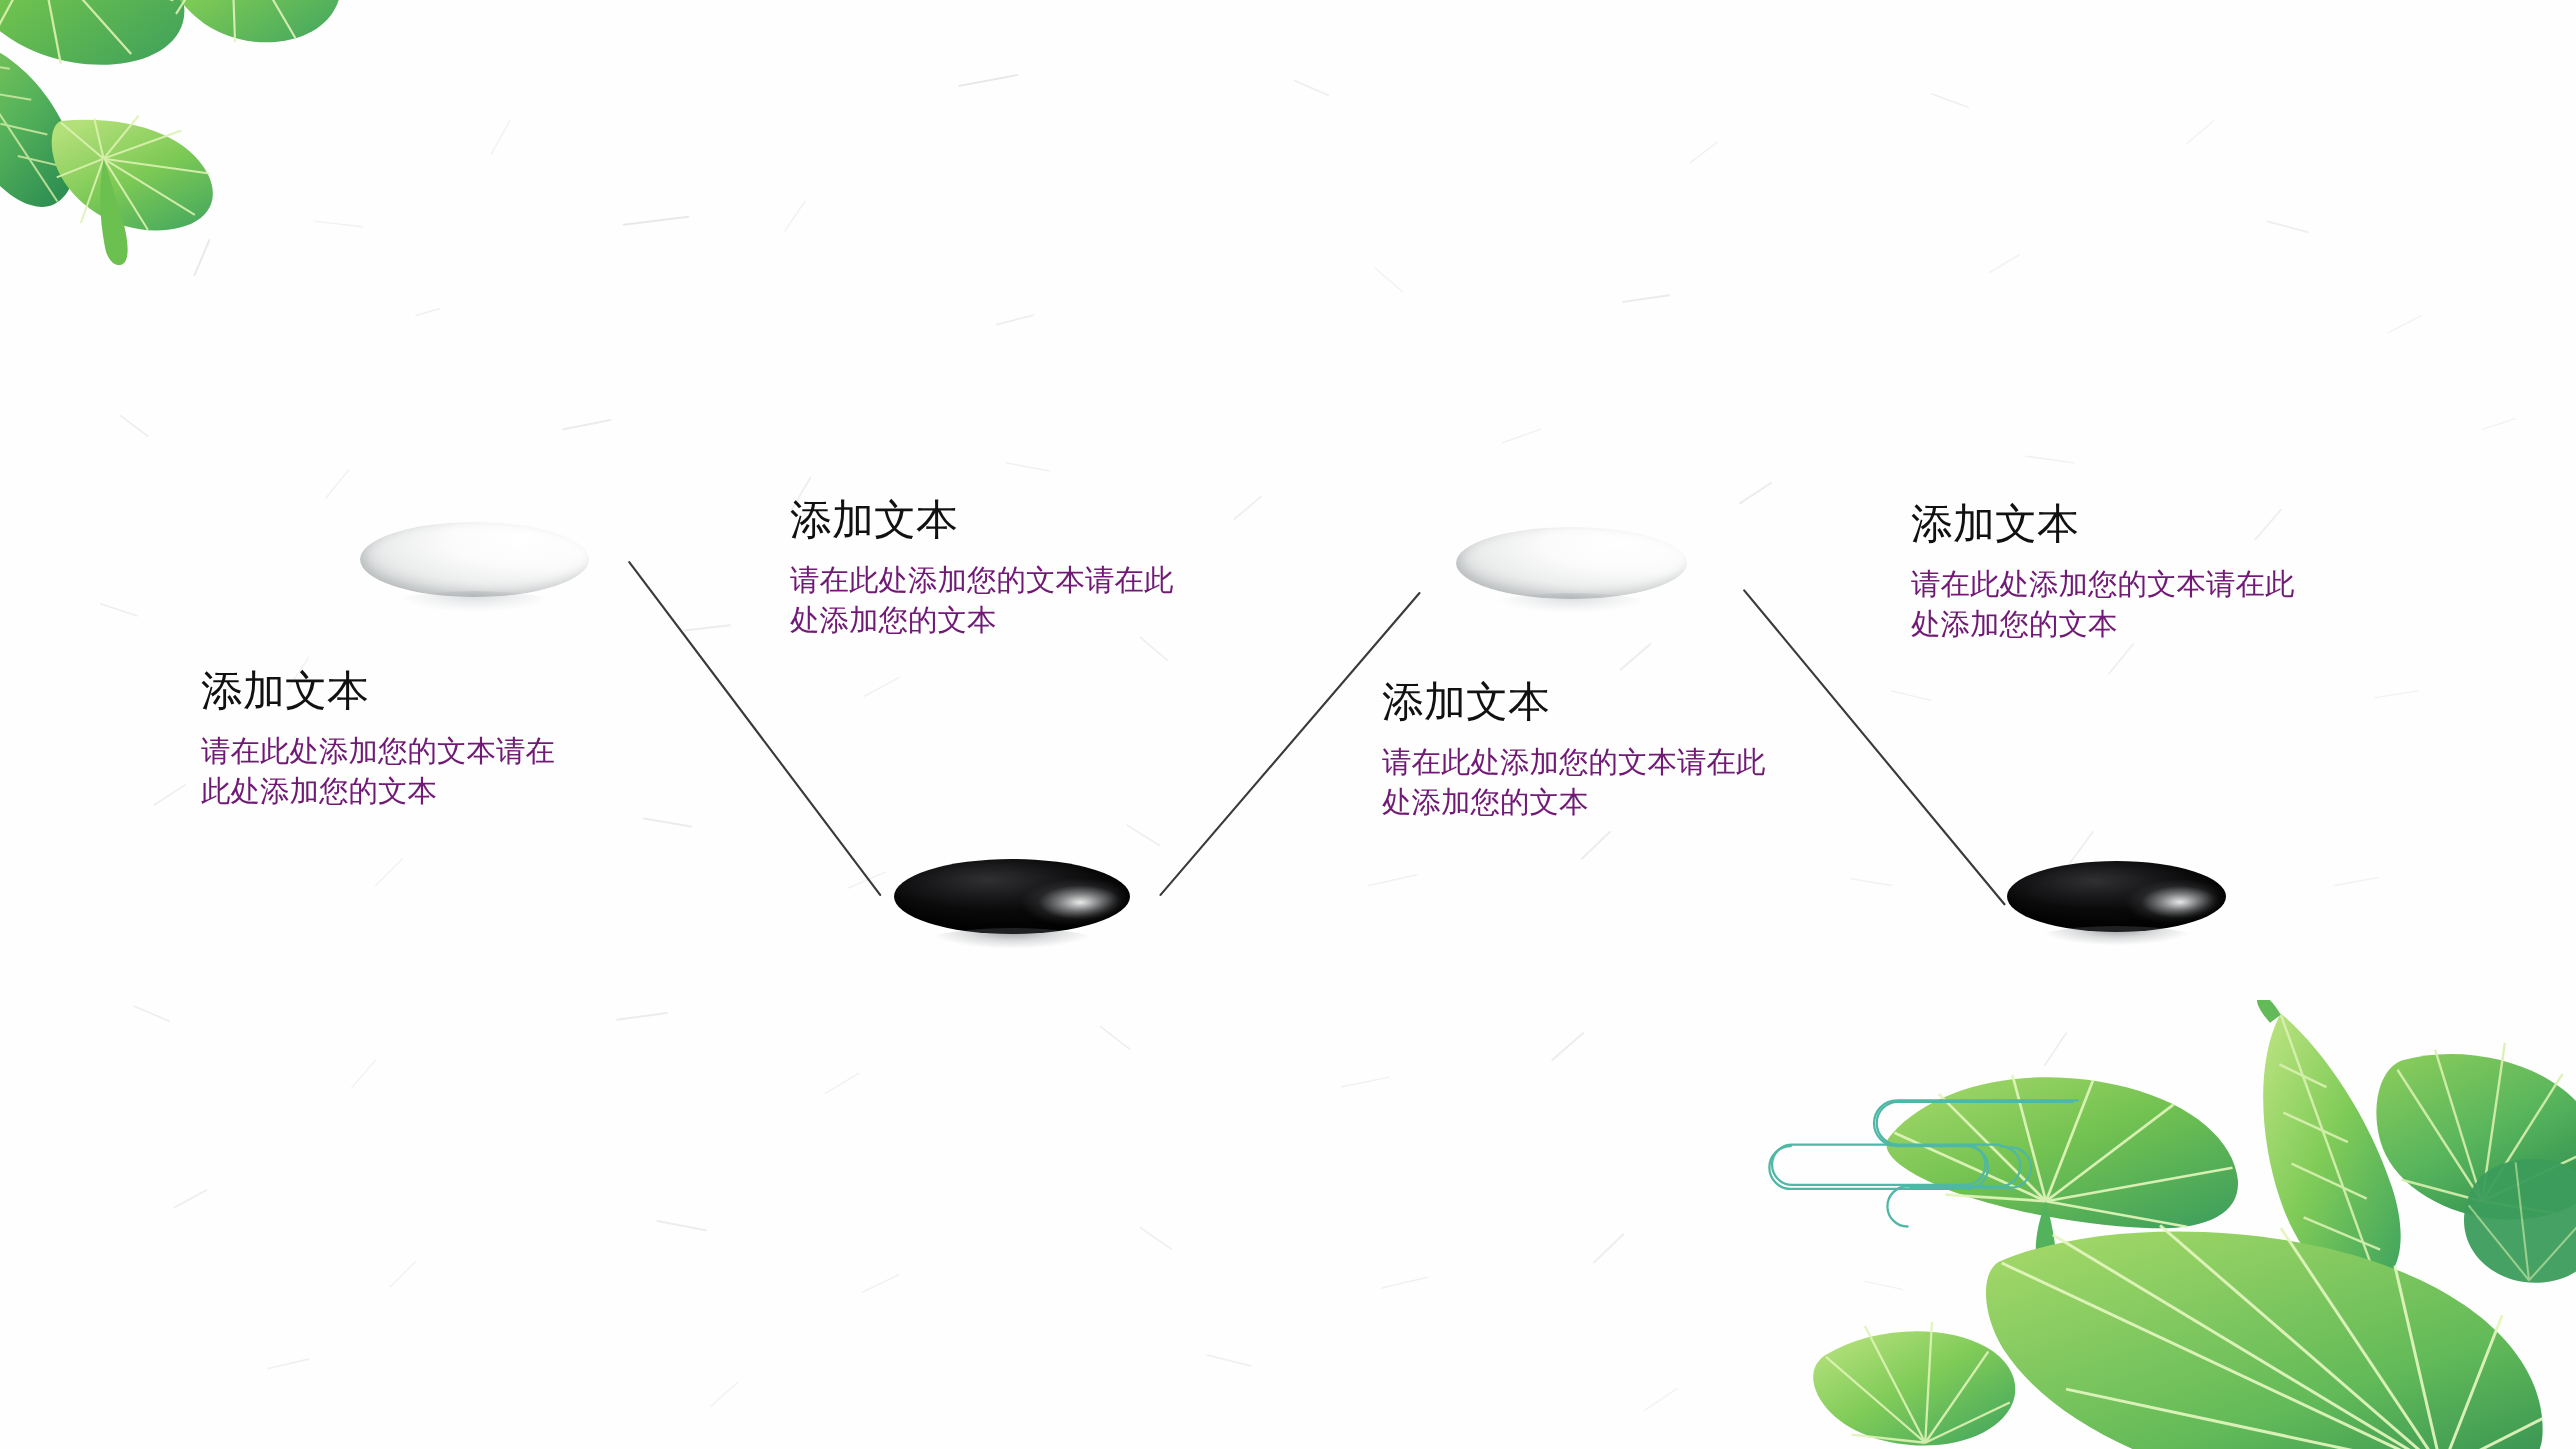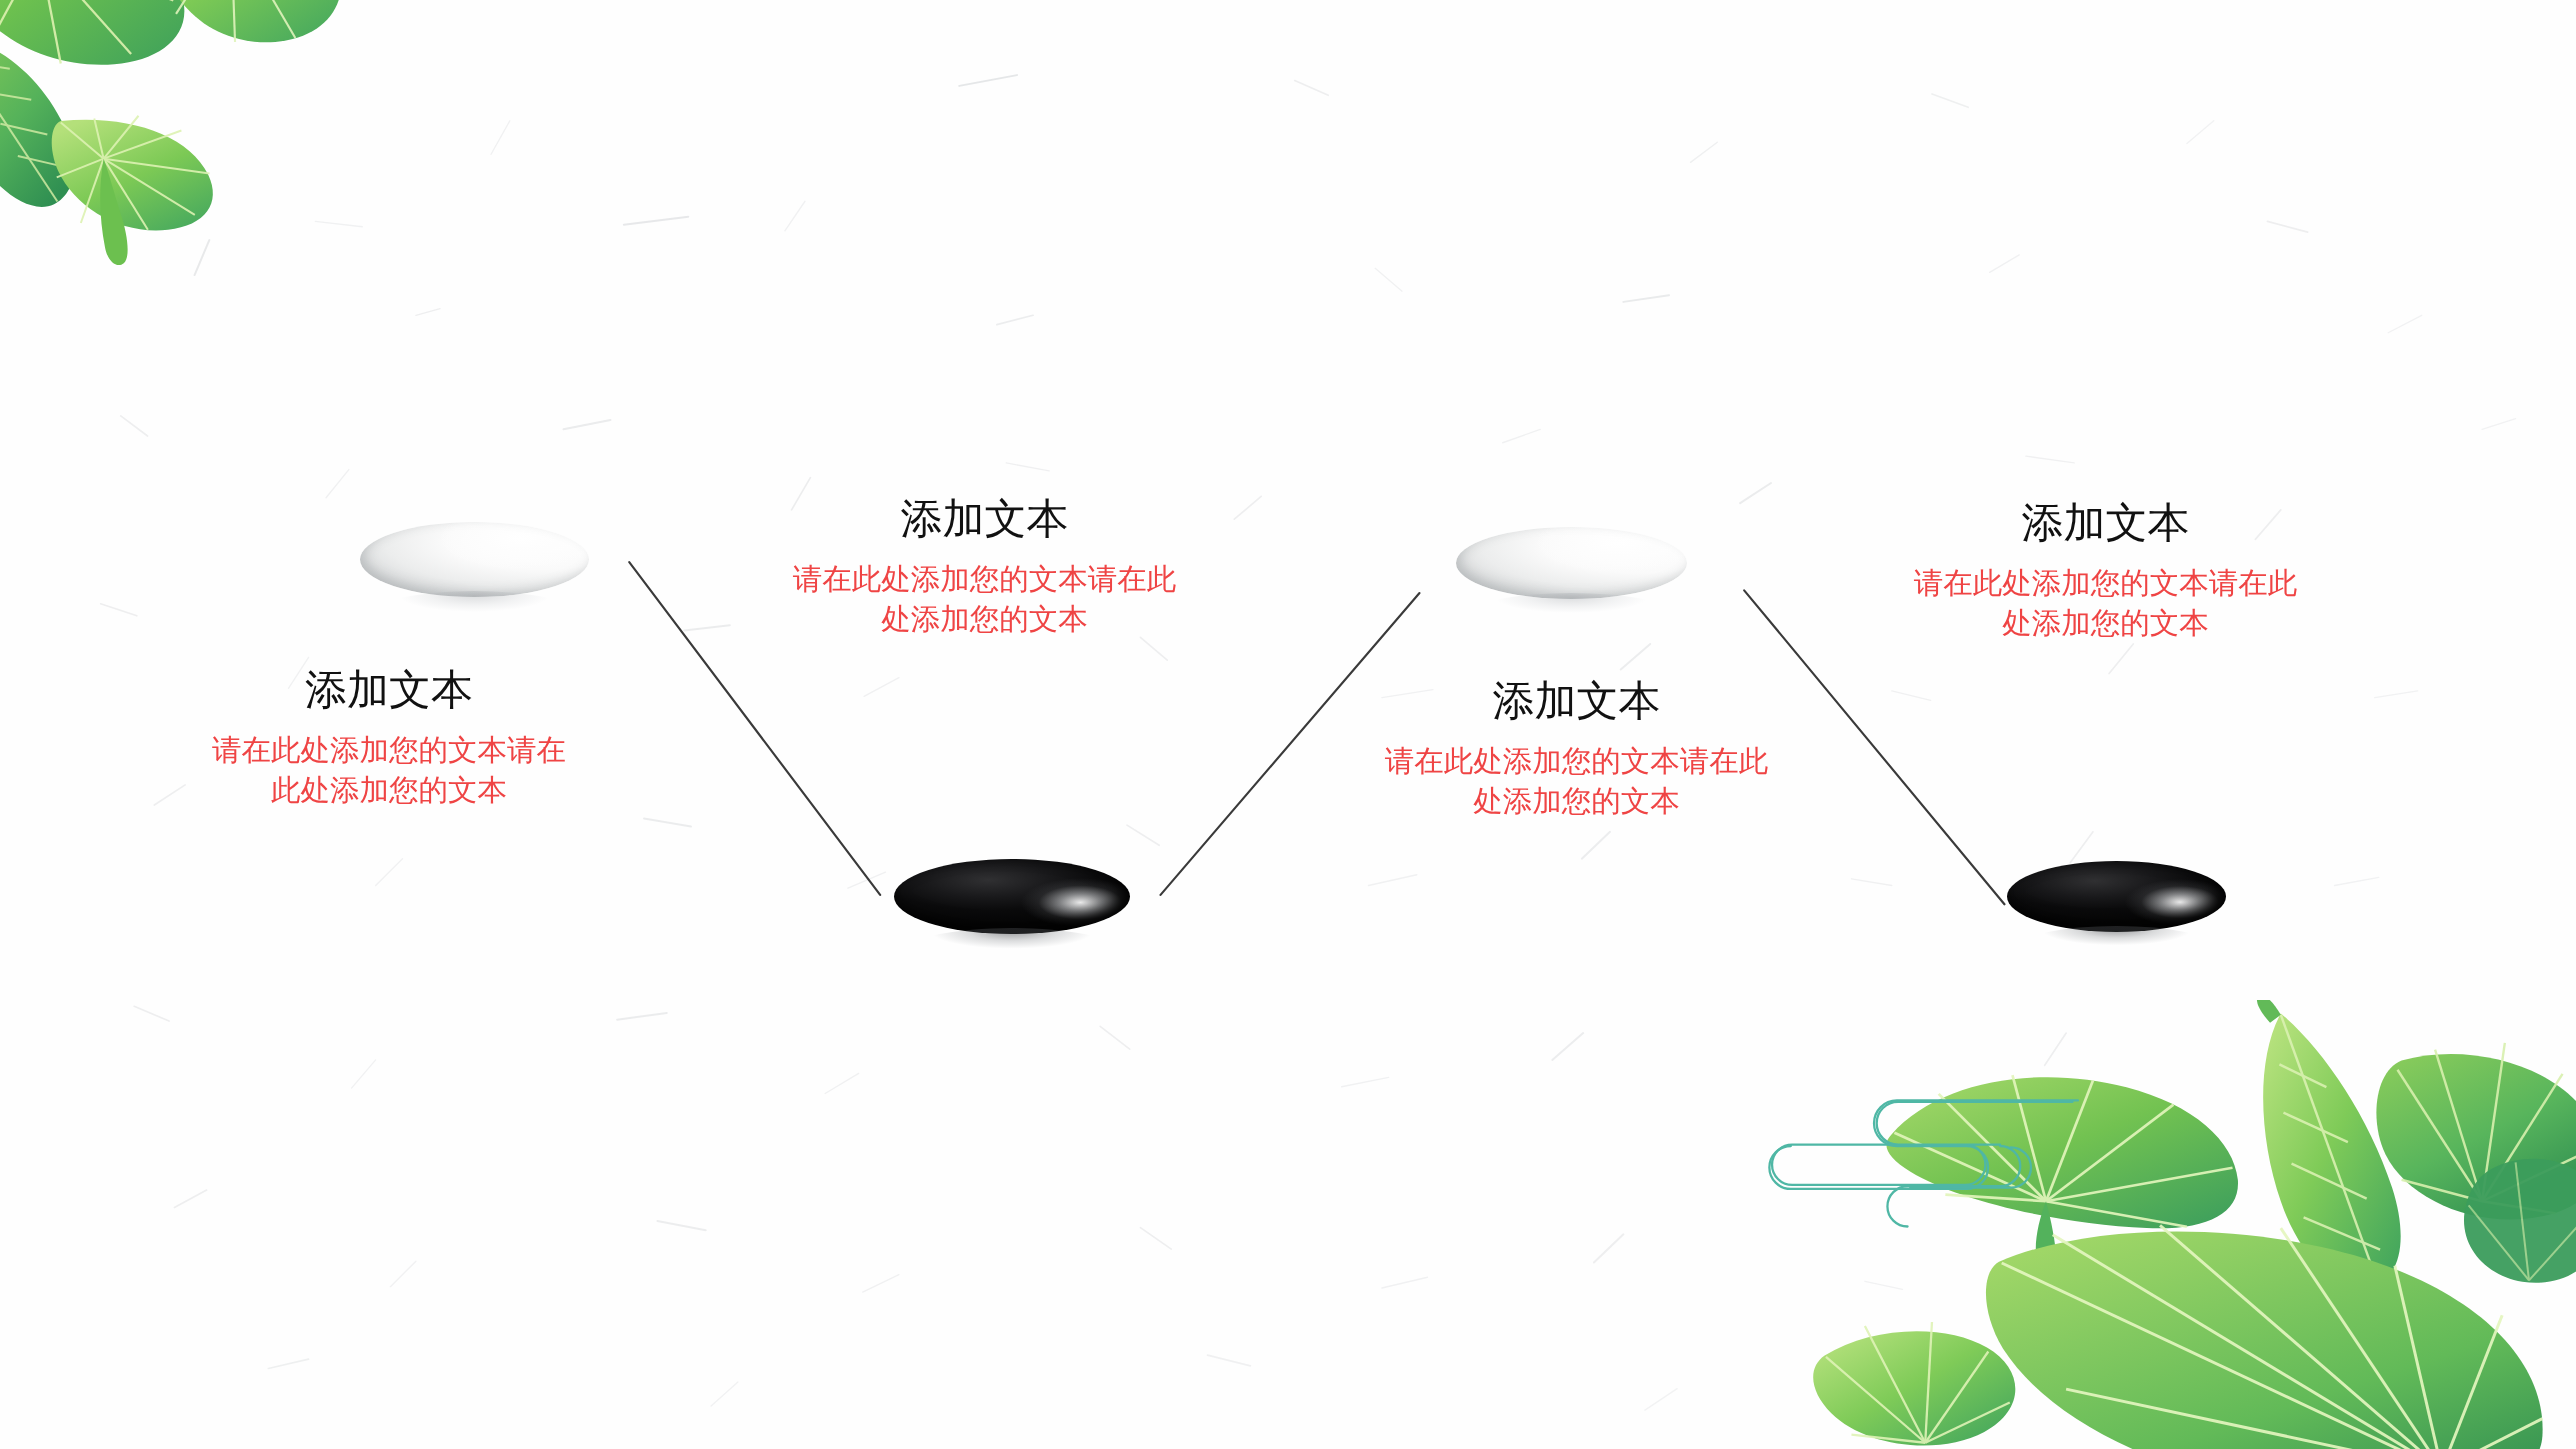--- a/index.html
+++ b/index.html
@@ -76,33 +76,33 @@
       radial-gradient(ellipse 34% 44% at 79% 58%, rgba(255,255,255,.92) 0%, rgba(220,222,225,.55) 26%, rgba(120,122,126,.18) 52%, rgba(0,0,0,0) 74%),
       radial-gradient(ellipse 70% 60% at 40% 28%, #303032 0%, #19191b 38%, #0b0b0c 66%, #050505 100%),
       #070708;
     box-shadow:inset -6.7px -5.4px 14.8px rgba(0,0,0,.85);
   }
   .stone.black .refl{
     background:radial-gradient(ellipse 50% 50% at 50% 8%, rgba(60,62,66,.50) 0%, rgba(120,124,128,.26) 42%, rgba(255,255,255,0) 78%);
   }
 
   
-  .text-block{position:absolute;text-align:center;font-family:Liberation Serif, serif;}
+  .text-block{position:absolute;}
   .tb-heading{
     font-size:42px;
     font-weight:normal;
     color:#111111;
     line-height:1.12;
     margin:0 0 17.4px 0;
     white-space:nowrap;
   }
   .tb-body{
     font-size:29.5px;
     font-weight:normal;
-    color:#ef4444;
+    color:#701a75;
     line-height:1.34;
     margin:0;
   }
 
   
   #meander{position:absolute;left:1764px;top:1060px;width:322px;height:168px;pointer-events:none;}
 </style>
 </head>
 <body>
 

